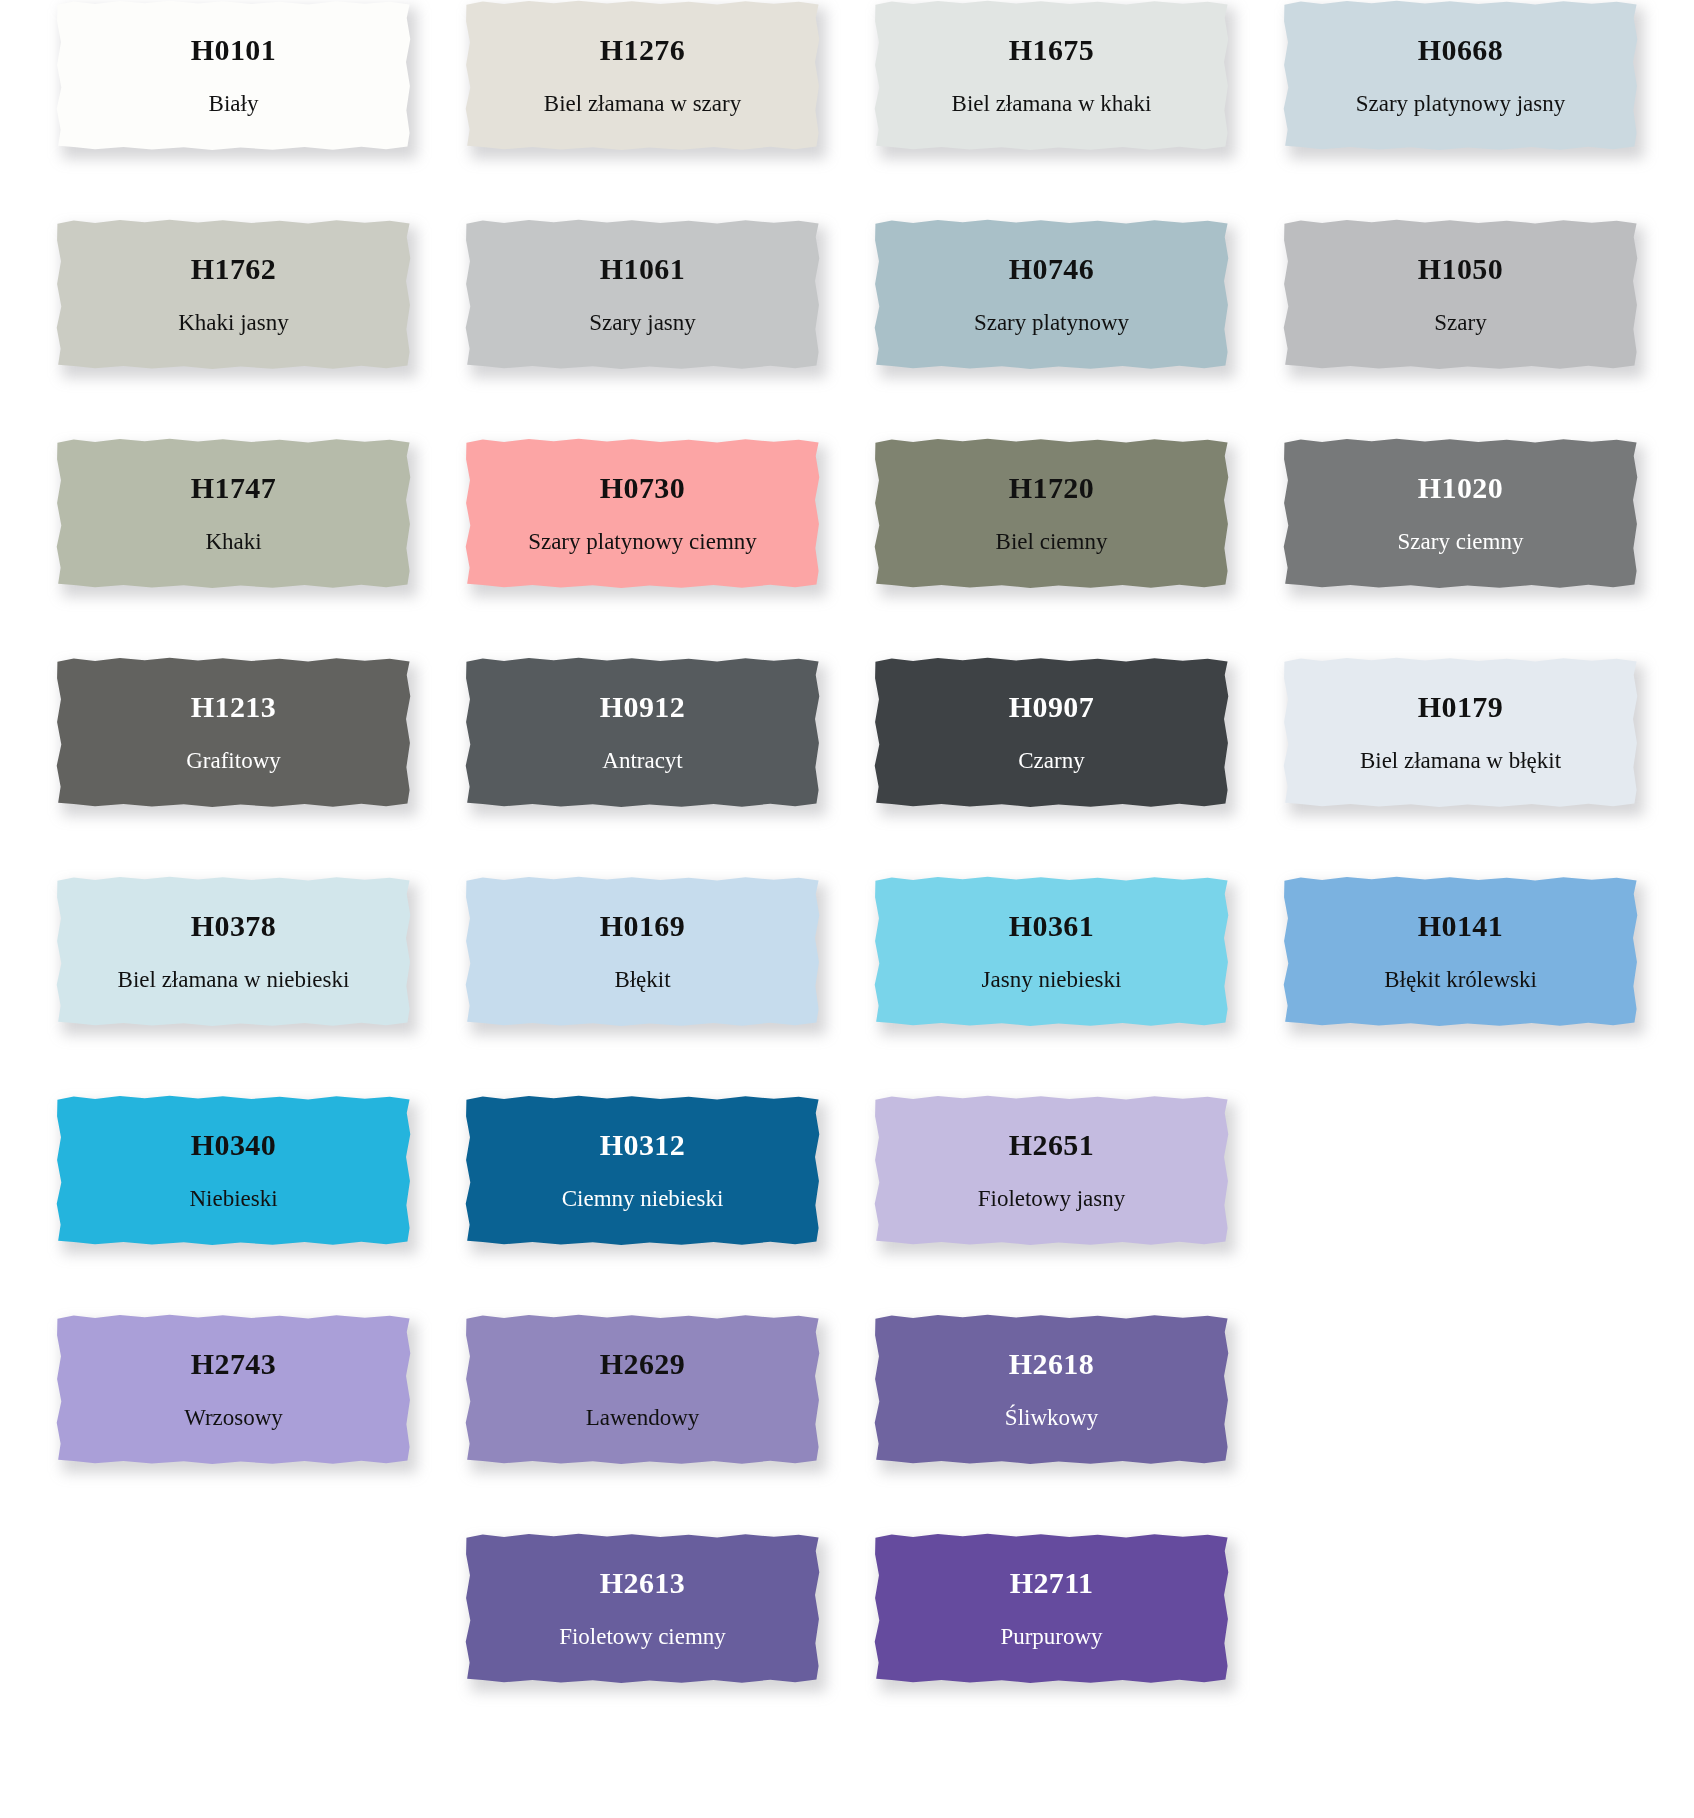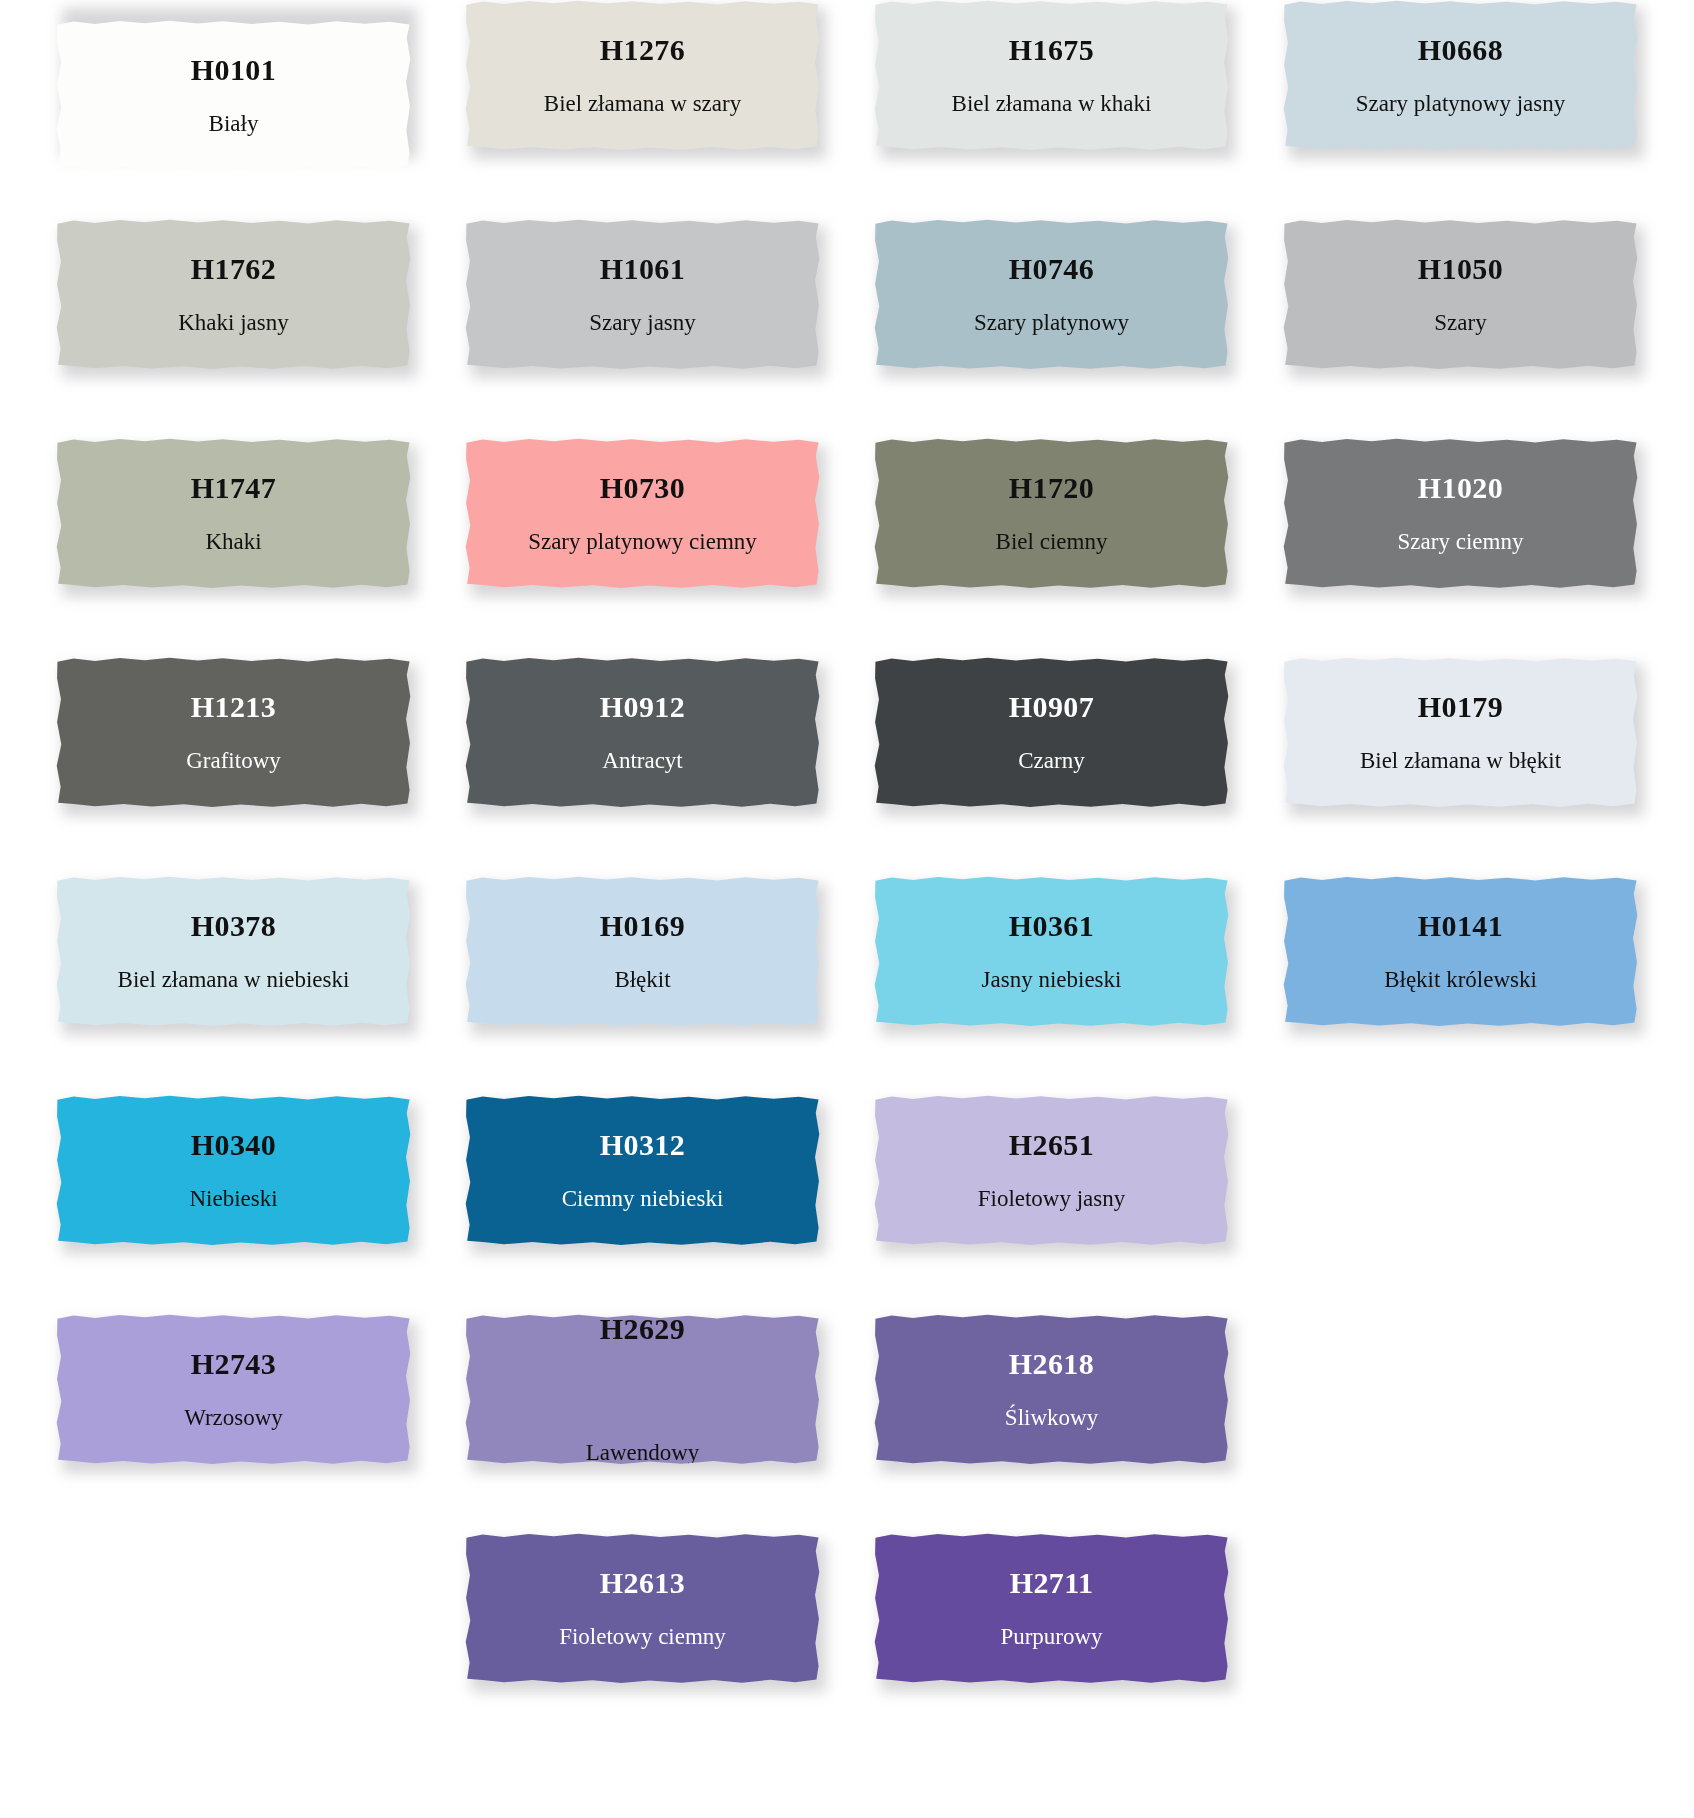--- a/index.html
+++ b/index.html
@@ -109,21 +109,21 @@
   .swatch.light-text { color: #ffffff; }
 </style>
 </head>
 <body>
 
 <div id="palette-grid">
     <div class="swatch-row">
       <div class="swatch-cell">
         <div class="swatch-wrap">
           <div class="swatch-shadow"></div>
-          <div class="swatch dark-text" style="background: rgb(253, 253, 251); position: relative; z-index: 1; margin-top: 20px;">
+          <div class="swatch dark-text" style="background: rgb(253, 253, 251); position: relative; z-index: 1;">
             <div class="swatch-code">H0101</div>
             <div class="swatch-name">Biały</div>
           </div>
         </div>
       </div>
       <div class="swatch-cell">
         <div class="swatch-wrap">
           <div class="swatch-shadow"></div>
           <div class="swatch dark-text" style="background: rgb(228, 225, 217); position: relative; z-index: 1;">
             <div class="swatch-code">H1276</div>
@@ -337,21 +337,21 @@
           <div class="swatch-shadow"></div>
           <div class="swatch dark-text" style="background: rgb(170, 159, 216); position: relative; z-index: 1;">
             <div class="swatch-code">H2743</div>
             <div class="swatch-name">Wrzosowy</div>
           </div>
         </div>
       </div>
       <div class="swatch-cell">
         <div class="swatch-wrap">
           <div class="swatch-shadow"></div>
-          <div class="swatch dark-text" style="background: rgb(145, 135, 189); position: relative; z-index: 1; justify-content: space-between;">
+          <div class="swatch dark-text" style="background: rgb(145, 135, 189); position: relative; z-index: 1;">
             <div class="swatch-code">H2629</div>
             <div class="swatch-name">Lawendowy</div>
           </div>
         </div>
       </div>
       <div class="swatch-cell">
         <div class="swatch-wrap">
           <div class="swatch-shadow"></div>
           <div class="swatch light-text" style="background: rgb(111, 100, 160); position: relative; z-index: 1;">
             <div class="swatch-code">H2618</div>

